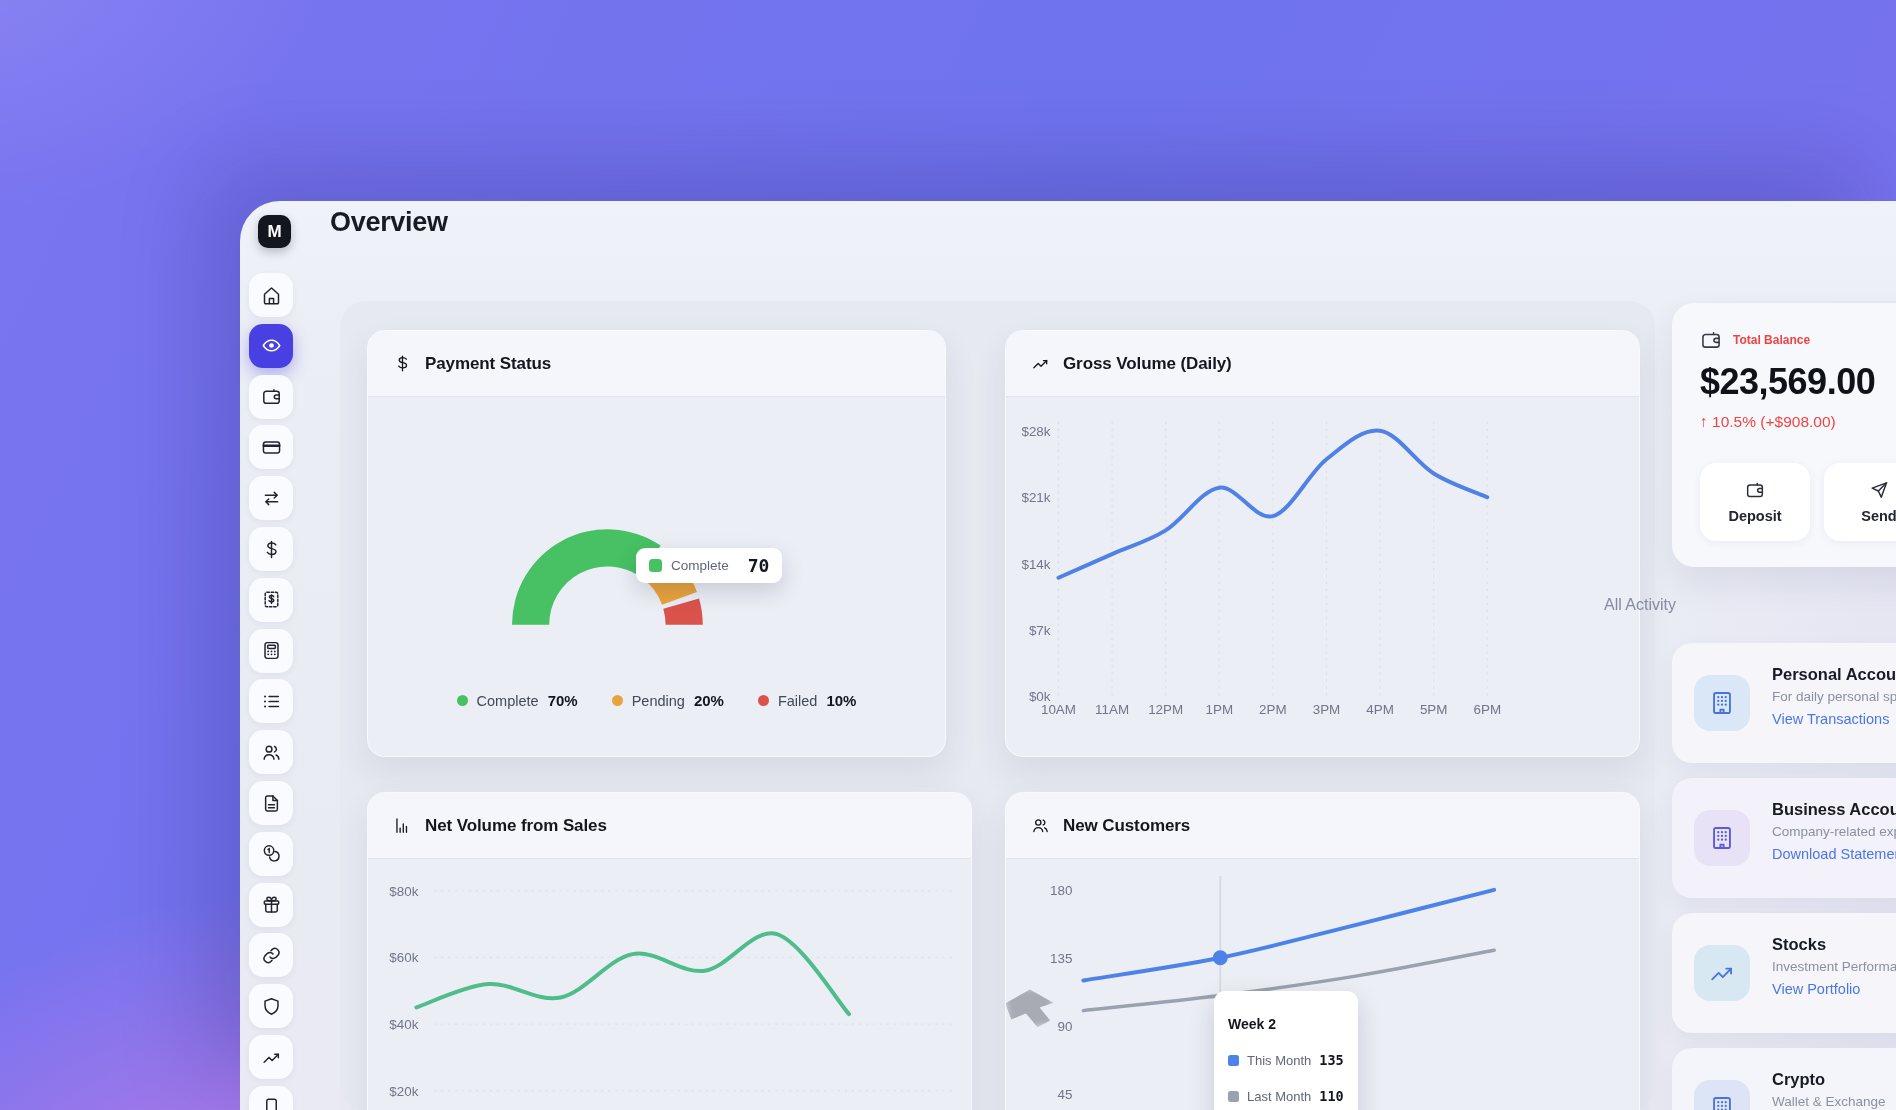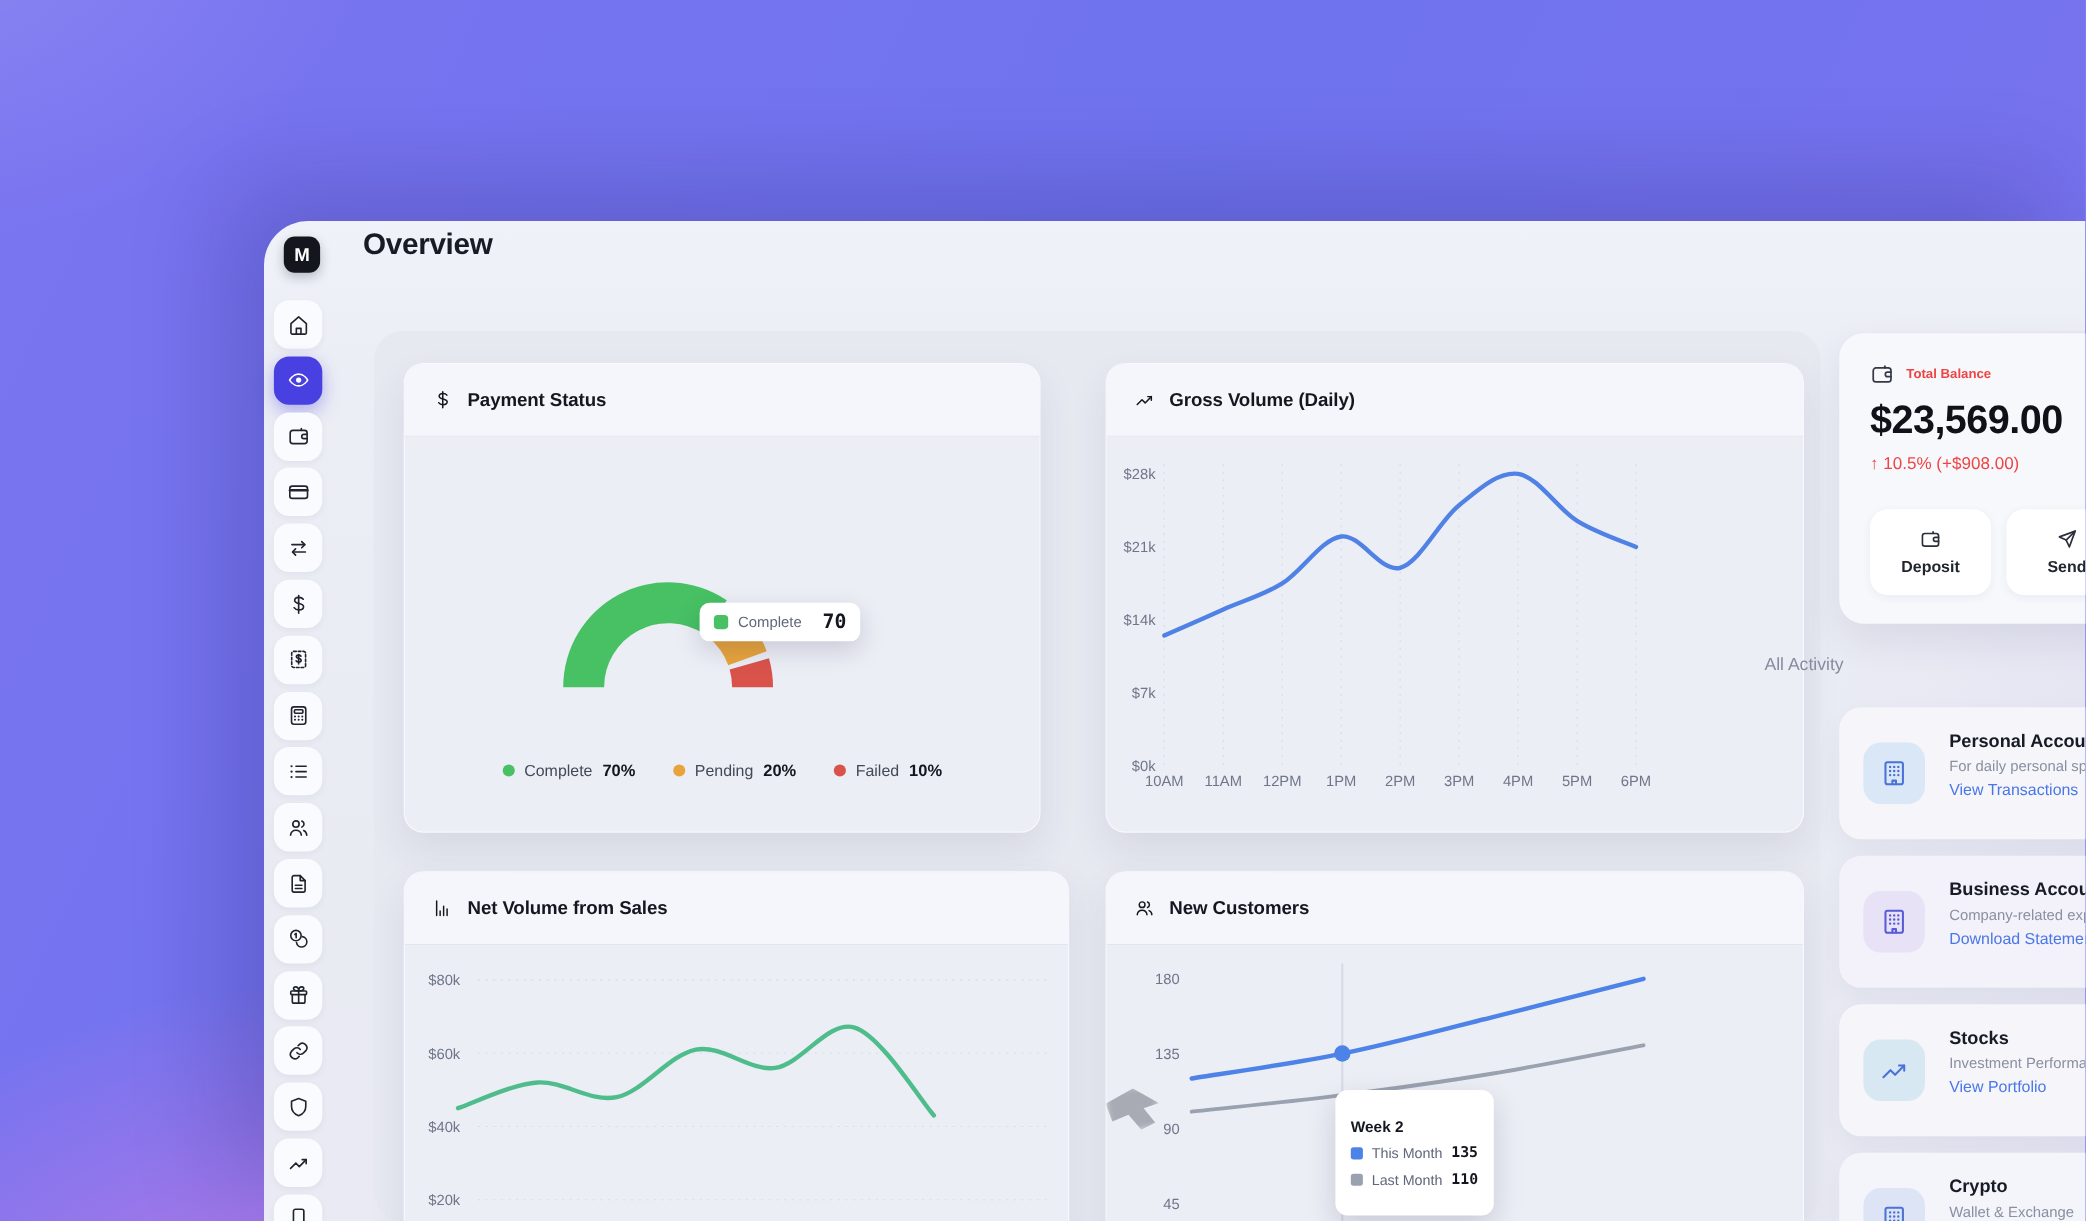--- a/index.html
+++ b/index.html
@@ -44,21 +44,21 @@
   .gtt-val{font-family:"DejaVu Sans Mono",monospace;font-size:18px;font-weight:700;color:#14171F;margin-left:10px;}
   .legend{position:absolute;left:0;right:0;top:294px;display:flex;justify-content:center;gap:34px;}
   .lg-item{display:flex;align-items:center;gap:9px;}
   .lg-dot{width:11px;height:11px;border-radius:50%;}
   .lg-label{font-size:14.5px;color:#424957;}
   .lg-val{font-size:15px;font-weight:700;color:#13161E;}
   
   .ctt{position:absolute;left:208px;top:131px;background:#fff;border-radius:11px;padding:25px 14px;
     box-shadow:0 10px 26px rgba(25,30,70,.17);min-width:120px;}
   .ctt-title{font-size:14px;font-weight:700;color:#14171F;margin-bottom:6px;}
-  .ctt-row{display:flex;align-items:center;gap:8px;margin-top:8px;}
+  .ctt-row{display:flex;align-items:center;gap:8px;margin-top:20px;}
   .ctt-sq{width:11px;height:11px;border-radius:2.5px;flex:none;}
   .ctt-lb{font-size:13px;color:#60677A;}
   .ctt-val{font-family:"DejaVu Sans Mono",monospace;font-size:13.5px;font-weight:700;color:#14171F;}
   .smudge{position:absolute;left:0;top:128px;width:48px;height:40px;background:#4A4F5C;opacity:.42;filter:blur(3.5px);
     clip-path:polygon(0 30%,55% 4%,100% 45%,70% 52%,88% 88%,60% 100%,40% 62%,8% 72%);transform:rotate(-8deg);}
   
   .tb-card{position:absolute;left:1672px;top:303px;width:292px;height:264px;border-radius:22px;background:#F7F8FC;
     box-shadow:0 16px 34px rgba(45,52,105,.09);}
   .tb-row{position:absolute;left:28px;top:26px;display:flex;align-items:center;gap:11px;}
   .tb-wic{width:22px;height:22px;color:#343945;}

